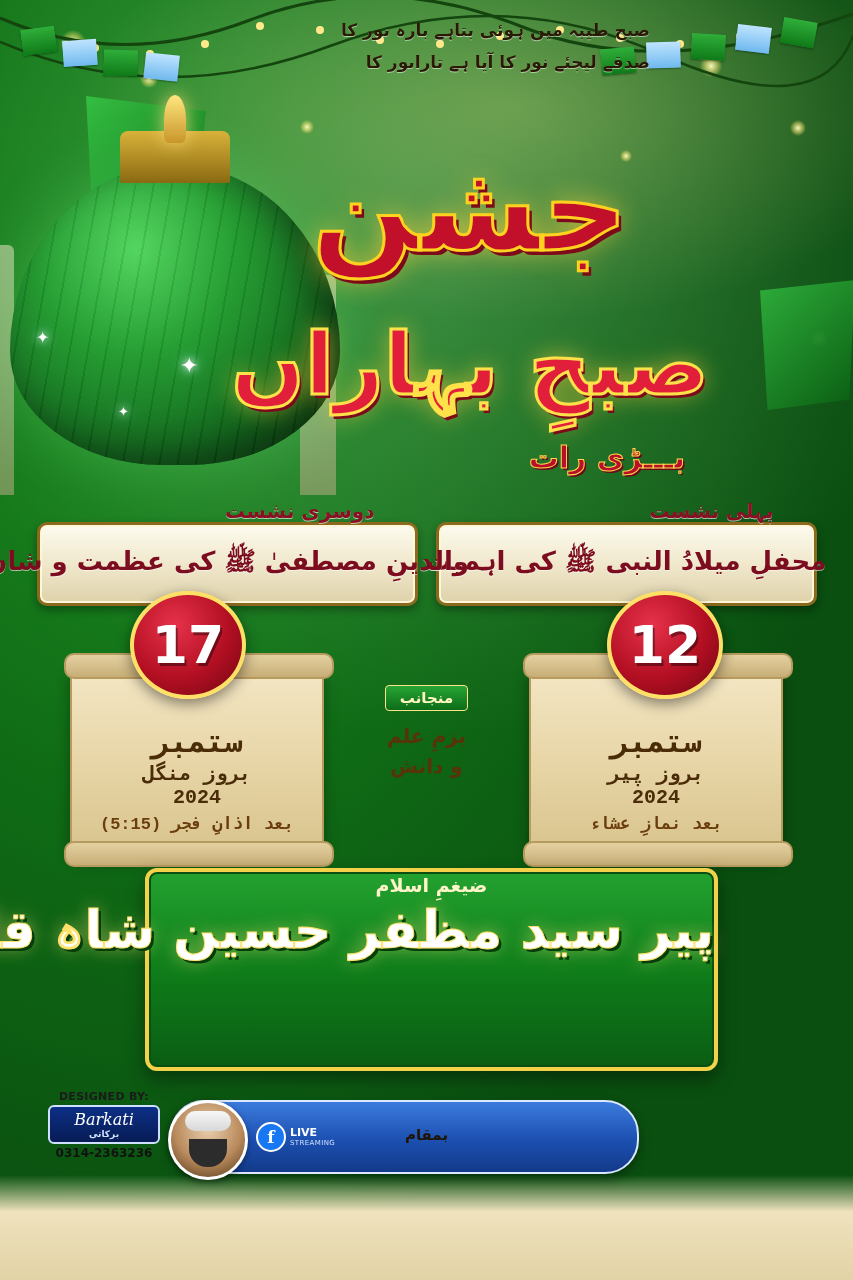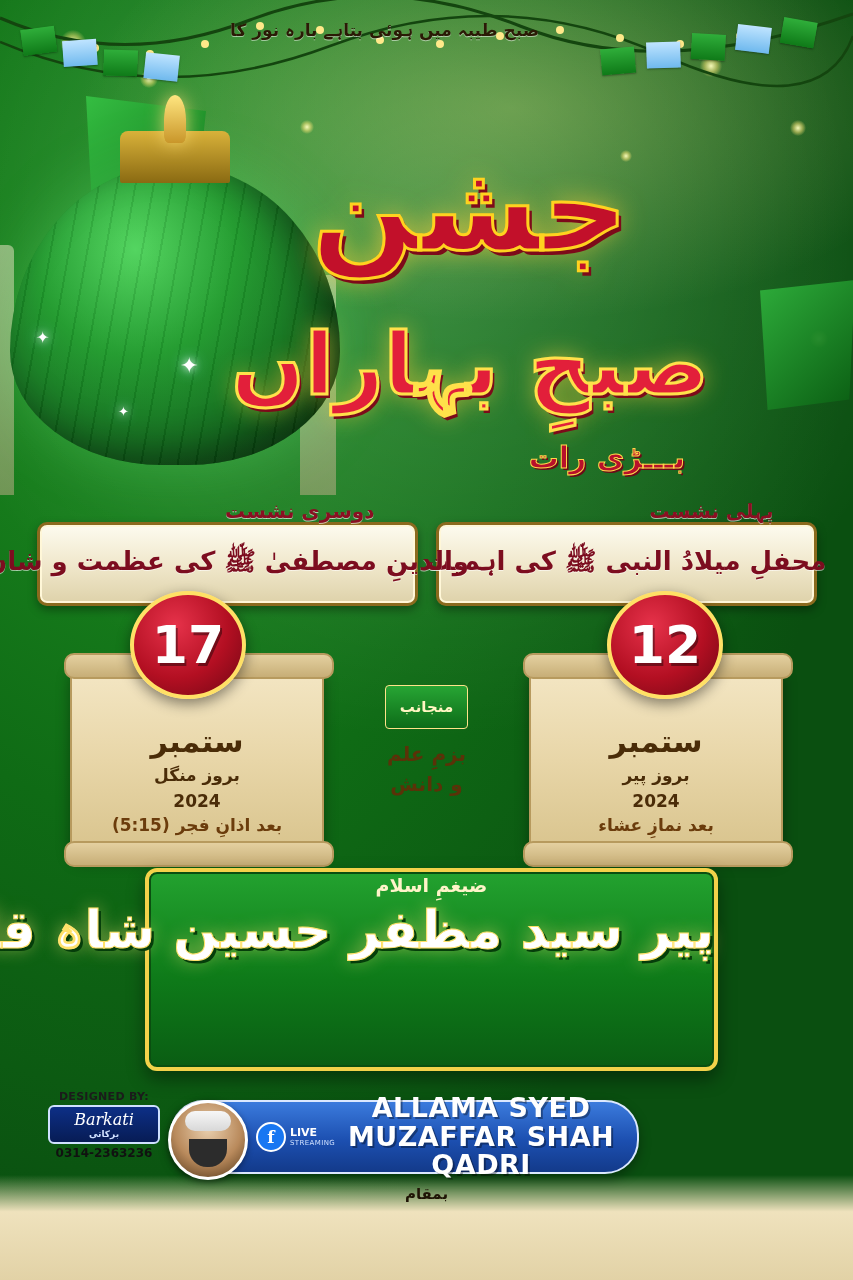--- a/index.html
+++ b/index.html
@@ -79,21 +79,21 @@
   }
   
   .urdu{
     direction:rtl;
     font-family:"DejaVu Sans", sans-serif;
     font-weight:bold;
     white-space:nowrap;
   }
   .top-couplet{
     position:absolute;left:230px;top:14px;width:420px;
-    text-align:left;color:#2a1a05;
+    text-align:right;color:#2a1a05;
     font-size:17px;line-height:1.9;
     text-shadow:0 1px 0 rgba(255,255,255,.5);
   }
   
   .title-wrap{
     position:absolute;left:230px;top:126px;width:480px;height:330px;
   }
   .title-main{
     position:absolute;left:0;top:20px;width:480px;
     text-align:center;
@@ -176,32 +176,32 @@
     box-shadow:0 5px 14px rgba(0,0,0,.45);
     display:flex;align-items:center;justify-content:center;
     color:#fff;font-size:52px;font-weight:bold;
     text-shadow:2px 3px 0 rgba(0,0,0,.4);
   }
   .badge.left{left:100px;}
   .badge.right{right:100px;}
   .scroll-body{
     position:absolute;left:0;top:44px;width:250px;height:140px;
     display:flex;align-items:center;justify-content:center;
-    color:#4a2c08;direction:rtl;text-align:center;
+    color:#4a2c08;direction:rtl;text-align:center;font-family:Liberation Mono, monospace;
   }
   .scroll-month{font-size:30px;font-weight:bold;}
-  .scroll-line2{font-size:17px;margin-top:6px;}
+  .scroll-line2{font-size:20px;}
   .scroll-line3{font-size:17px;margin-top:4px;color:#6b3c0c;}
   .center-tag{
     position:absolute;left:50%;top:60px;transform:translateX(-50%);
     width:150px;text-align:center;
   }
   .tag-top{
     display:inline-block;background:linear-gradient(180deg,#27a534,#0d6c18);
-    color:#fff6c2;font-size:15px;font-weight:bold;padding:12px 14px;border-radius:4px;
+    color:#fff6c2;font-size:15px;font-weight:bold;padding:3px 14px;border-radius:4px;
     border:1px solid #ffe38a;direction:rtl;
   }
   .tag-body{
     margin-top:10px;color:#5a3208;font-size:20px;font-weight:bold;line-height:1.5;direction:rtl;
   }
   
   .speaker{
     position:absolute;left:145px;top:868px;width:565px;height:195px;
     background:linear-gradient(180deg,#23a22f 0%,#0e7a19 55%,#0a5d13 100%);
     border:4px solid #f3d24a;
@@ -274,21 +274,21 @@
   .live-word{color:#fff;font-size:11px;font-weight:bold;line-height:1.05;}
   .live-sub{color:#cfe0ff;font-size:7px;letter-spacing:.4px;}
   .live-name{
     flex:1;text-align:center;color:#fff;font-size:27px;font-weight:bold;
     line-height:1.05;letter-spacing:.5px;
     text-shadow:2px 2px 0 rgba(0,0,0,.35);
     padding-right:10px;
   }
   
   .venue{
-    position:absolute;left:0;top:1185px;width:853px;text-align:center;
+    position:absolute;left:0;top:1126px;width:853px;text-align:center;
     direction:rtl;
   }
   .venue-small{
     color:#1f1405;font-size:15px;font-weight:bold;margin-bottom:-4px;
   }
   .venue-main{
     color:#1b1207;font-size:44px;font-weight:bold;
     text-shadow:1px 2px 0 rgba(255,255,255,.45);
   }
   .ground{
@@ -360,20 +360,21 @@
     <div class="dome-ribs"></div>
     <div class="dome-neck"></div>
     <div class="finial"></div>
   </div>
   <div class="sparkle" style="left:36px;top:330px;">✦</div>
   <div class="sparkle" style="left:180px;top:355px;font-size:22px;">✦</div>
   <div class="sparkle" style="left:118px;top:405px;font-size:13px;">✦</div>
 
   <div class="top-couplet urdu">
     <div>صبح طیبہ میں ہوئی بتاہے بارہ نور کا</div>
+    <div>صدقے لیجئے نور کا آیا ہے تاراںور کا</div>
   </div>
 
   <div class="title-wrap">
     <div class="title-main urdu">جشن</div>
     <div class="title-sub urdu">صبحِ بہاراں</div>
   </div>
   <div class="title-tail urdu">بـــڑی رات</div>
 
   <div class="sessions">
     <div class="session">
@@ -444,23 +445,19 @@
       <div class="turban"></div>
       <div class="beard"></div>
     </div>
     <div class="fb-chip">
       <div class="fb-circle">f</div>
       <div>
         <div class="live-word">LIVE</div>
         <div class="live-sub">STREAMING</div>
       </div>
     </div>
-    <div class="live-name">
-      <div>ALLAMA SYED</div>
-      <div>MUZAFFAR SHAH QADRI</div>
-    </div>
   </div>
 
   <div class="venue">
     <div class="venue-small urdu">بمقام</div>
   </div>
 
 </div>
 
 </body></html>

